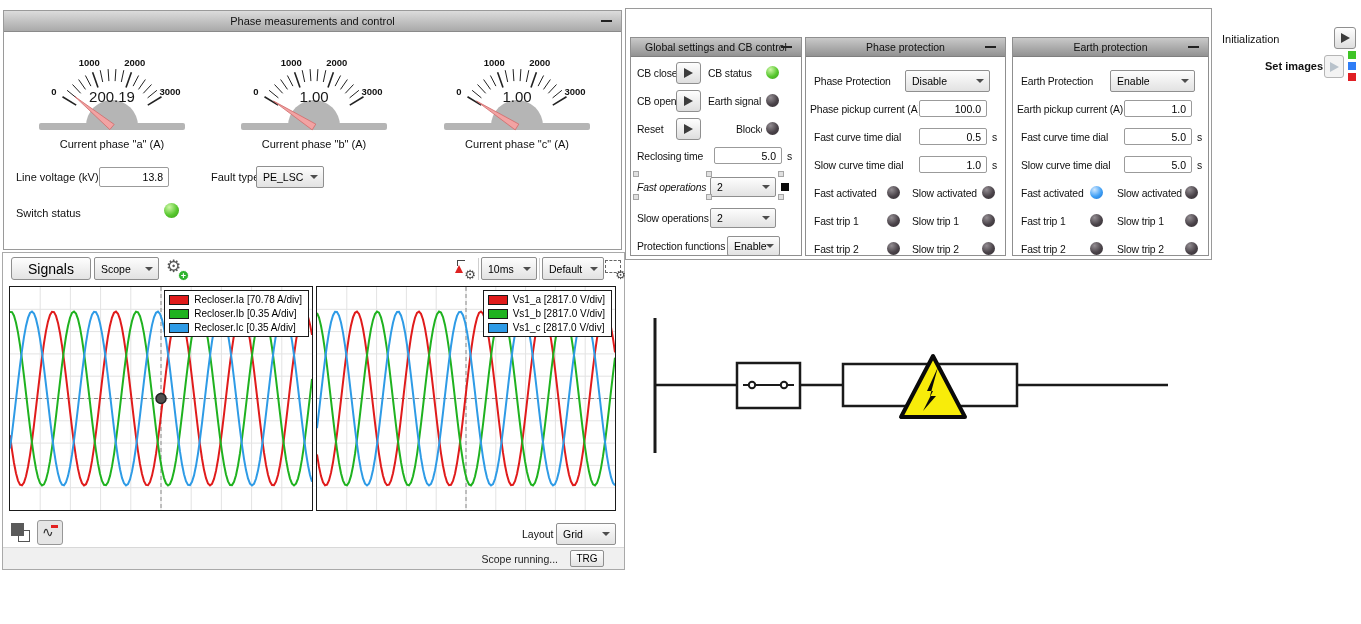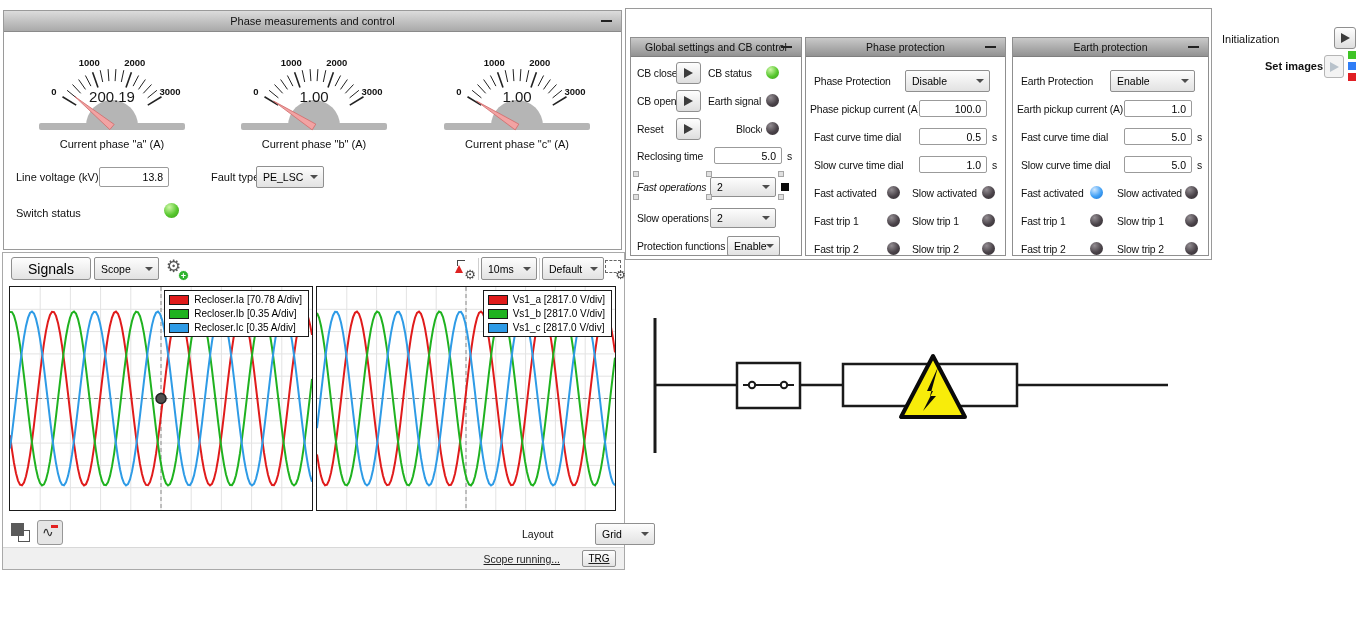--- a/index.html
+++ b/index.html
@@ -65,21 +65,21 @@
   .legend {
     position:absolute; top:3px; right:3px; background:#fff; border:1px solid #1a1a1a;
     padding:3px 6px 3px 4px; display:flex; flex-direction:column; gap:3px; z-index:3;
   }
   .legend-row { display:flex; align-items:center; gap:5px; }
   .swatch { width:20px; height:10px; border:1px solid #1a1a1a; display:inline-block; }
   .legend-text { font-size:10px; color:#000; white-space:nowrap; }
   .statusbar {
     position:absolute; left:0; right:0; bottom:0; height:22px; background:#f0f0f0;
     border-top:1px solid #d8d8d8; display:flex; align-items:center; justify-content:flex-end;
-    font-size:10.5px; color:#222; padding-right:8px; gap:22px;text-decoration:underline;
+    font-size:10.5px; color:#222; padding-right:20px; gap:12px;
   }
   .vsep { position:absolute; width:1px; height:22px; background:#cfcfcf; }
   .gearglyph { font-size:17px; color:#565656; line-height:1; }
   .icon-gearplus { position:absolute; width:22px; height:22px; cursor:pointer; }
   .icon-gearplus .badge {
     position:absolute; right:-1px; bottom:-1px; width:11px; height:11px; border-radius:50%;
     background:#2db32d; color:#fff; font-size:9px; font-weight:bold; line-height:11px; text-align:center;
     border:1px solid #fff;
   }
   .icon-trigger { position:absolute; width:22px; height:22px; cursor:pointer; }
@@ -445,21 +445,21 @@
     <span class="icon-layers" style="left:8px; top:270px;">
       <span class="back"></span>
       <span class="front"></span>
     </span>
     <span class="wavebtn" style="left:34px; top:267px;">
       <span class="w">∿</span>
       <span class="reddash"></span>
     </span>
 
     <span class="lbl" style="left:519px; top:275px; font-size:10.5px;">Layout</span>
-    <div class="combo" style="left:553px; top:270px; width:60px; height:22px;margin-left:39px;">Grid</div>
+    <div class="combo" style="left:553px; top:270px; width:60px; height:22px;">Grid</div>
 
     <div class="statusbar">
       <span>Scope running...</span>
       <span class="btn" style="position:relative; width:34px; height:17px; font-size:10px; border-radius:2px;">TRG</span>
     </div>
   </div>
 
   <svg style="position:absolute; left:640px; top:300px;" width="540" height="170" viewBox="0 0 540 170">
     <line x1="15" y1="18" x2="15" y2="153" stroke="#1a1a1a" stroke-width="3"></line>
     <line x1="15" y1="85" x2="203" y2="85" stroke="#1a1a1a" stroke-width="2.5"></line>

